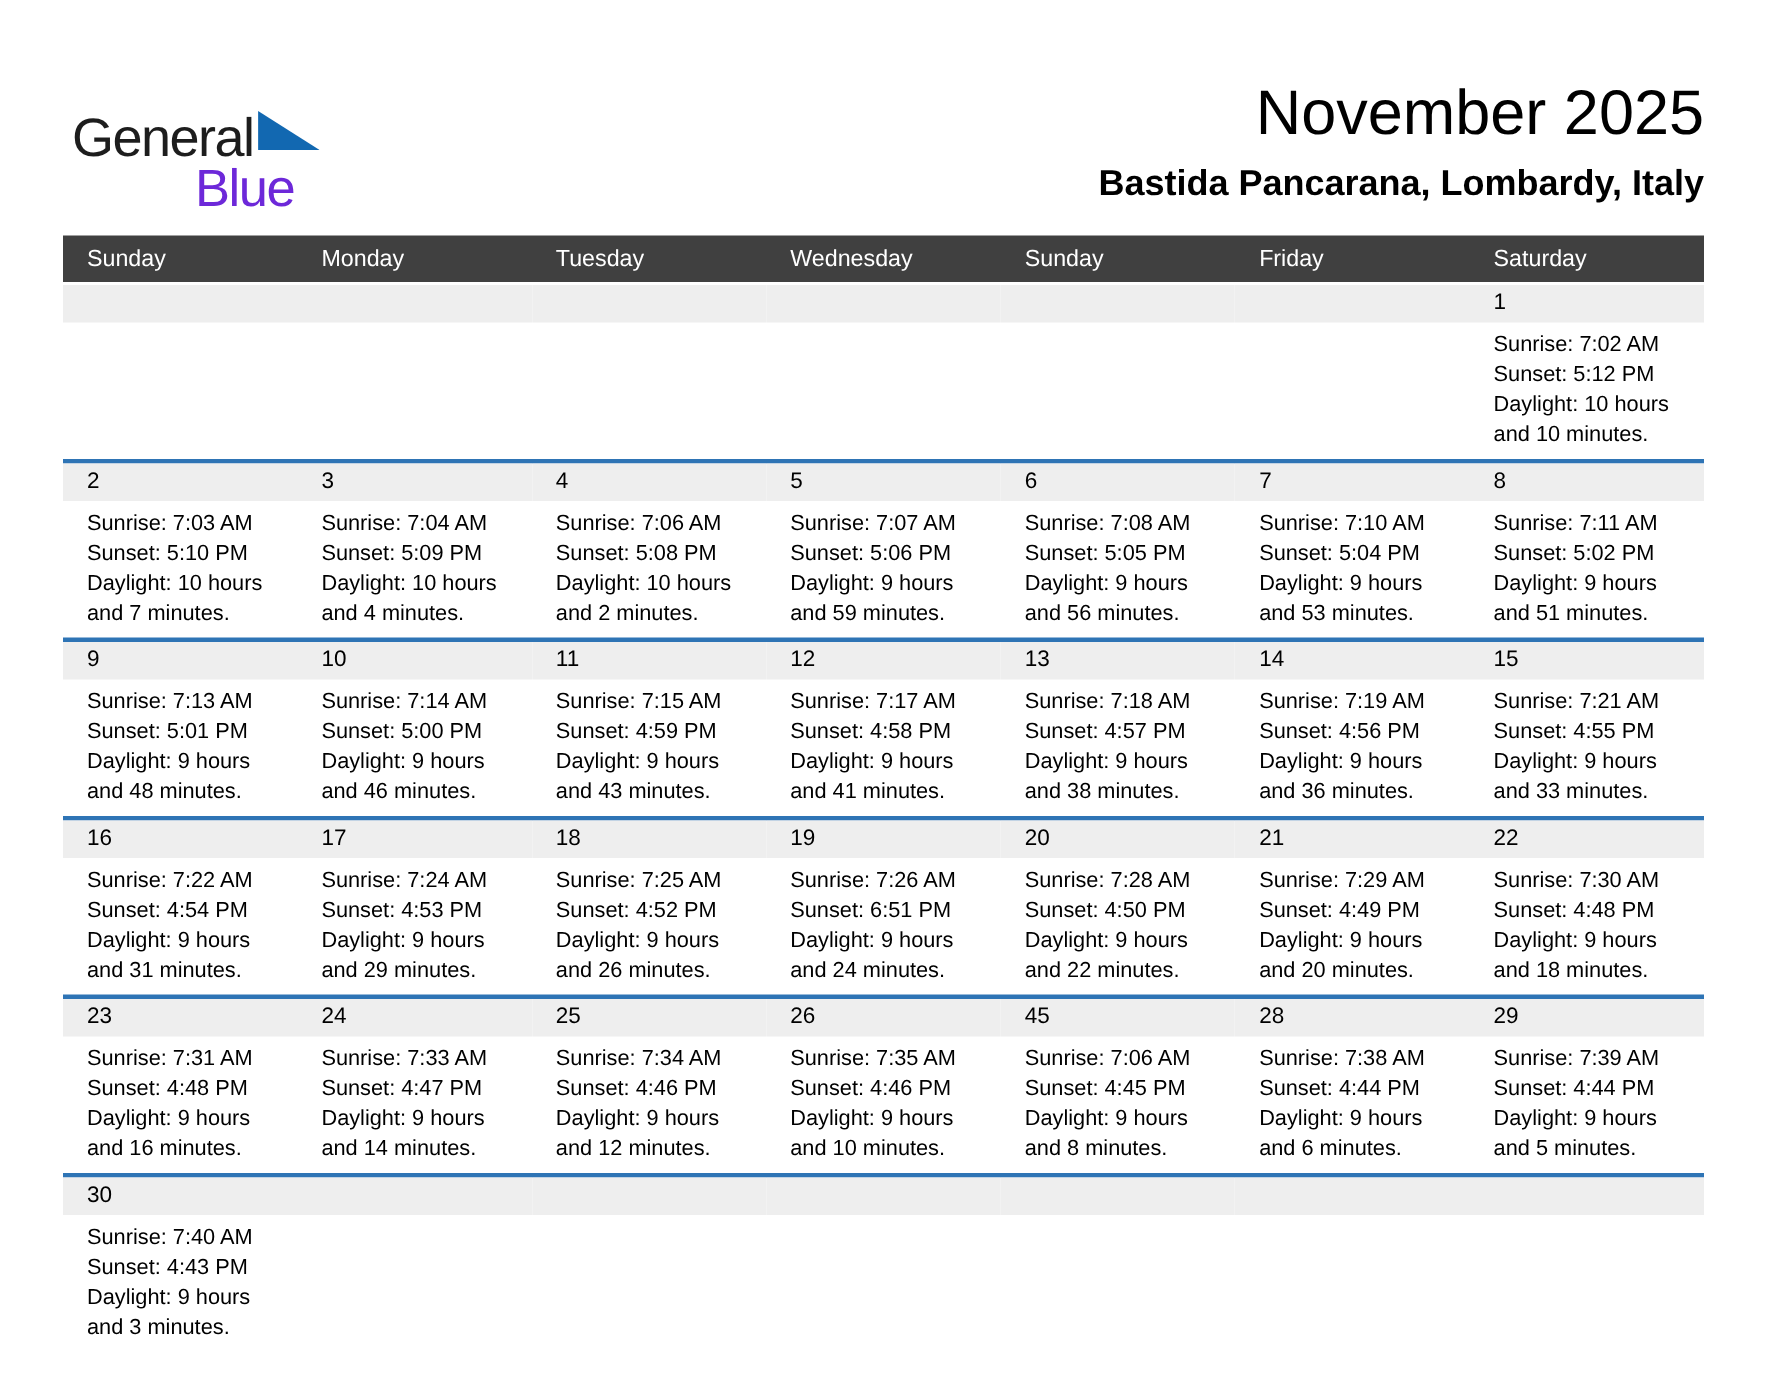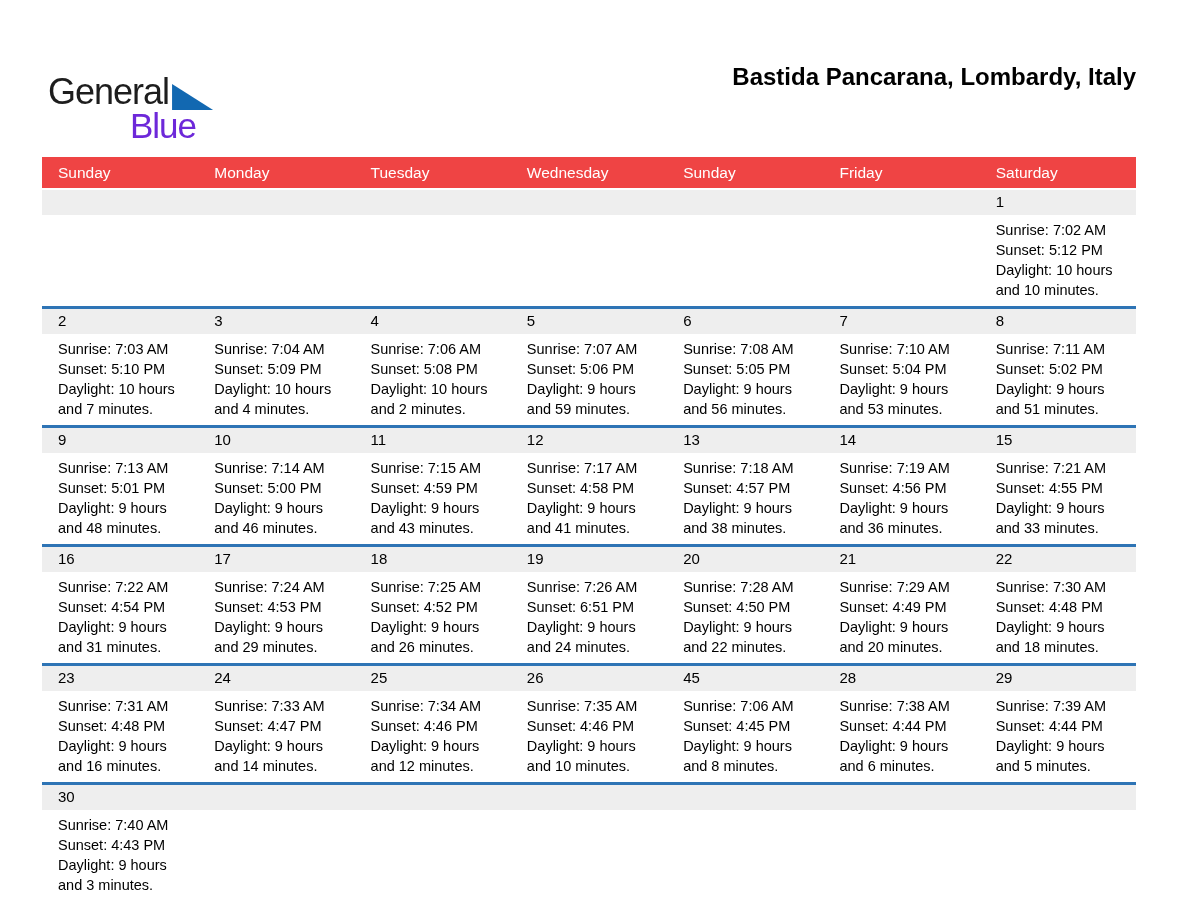--- a/index.html
+++ b/index.html
@@ -15,21 +15,21 @@
 
   
   .top {
     display: flex;
     justify-content: space-between;
     align-items: flex-start;
     margin: 52px 52px 0 48px;
     height: 103px;
   }
   .logo { position: relative; width: 220px; height: 80px; margin-top: 22px; }
-  .logo-row { display: flex; align-items: flex-end; }
+  .logo-row { display: flex; align-items: flex-start; }
   .logo-general {
     font-size: 36px;
     color: #1d1d1d;
     letter-spacing: -1px;
     line-height: 1;
   }
   .logo-triangle {
     display: inline-block;
     width: 41px;
     height: 26px;
@@ -57,21 +57,21 @@
     font-weight: 700;
     margin-top: 11px;
     color: #000;
   }
 
   
   .calendar { margin: 2px 52px 0 42px; width: 1094px; }
   .dow-row {
     display: grid;
     grid-template-columns: repeat(7, 1fr);
-    background: #ef4444;
+    background: #404040;
     height: 31px;
     align-items: center;
     margin-bottom: 2px;
   }
   .dow-cell {
     color: #ffffff;
     font-size: 15.5px;
     padding-left: 16px;
     white-space: nowrap;
     overflow: hidden;
@@ -103,20 +103,21 @@
 <div class="page">
   <div class="top">
     <div class="logo">
       <div class="logo-row">
         <span class="logo-general">General</span>
         <span class="logo-triangle"></span>
       </div>
       <span class="logo-blue">Blue</span>
     </div>
     <div class="titles">
+      <div class="month-title">November 2025</div>
       <div class="location-subtitle">Bastida Pancarana, Lombardy, Italy</div>
     </div>
   </div>
 
   <div class="calendar">
     <div class="dow-row" id="dow-row">
         <div class="dow-cell">Sunday</div>
         <div class="dow-cell">Monday</div>
         <div class="dow-cell">Tuesday</div>
         <div class="dow-cell">Wednesday</div>

